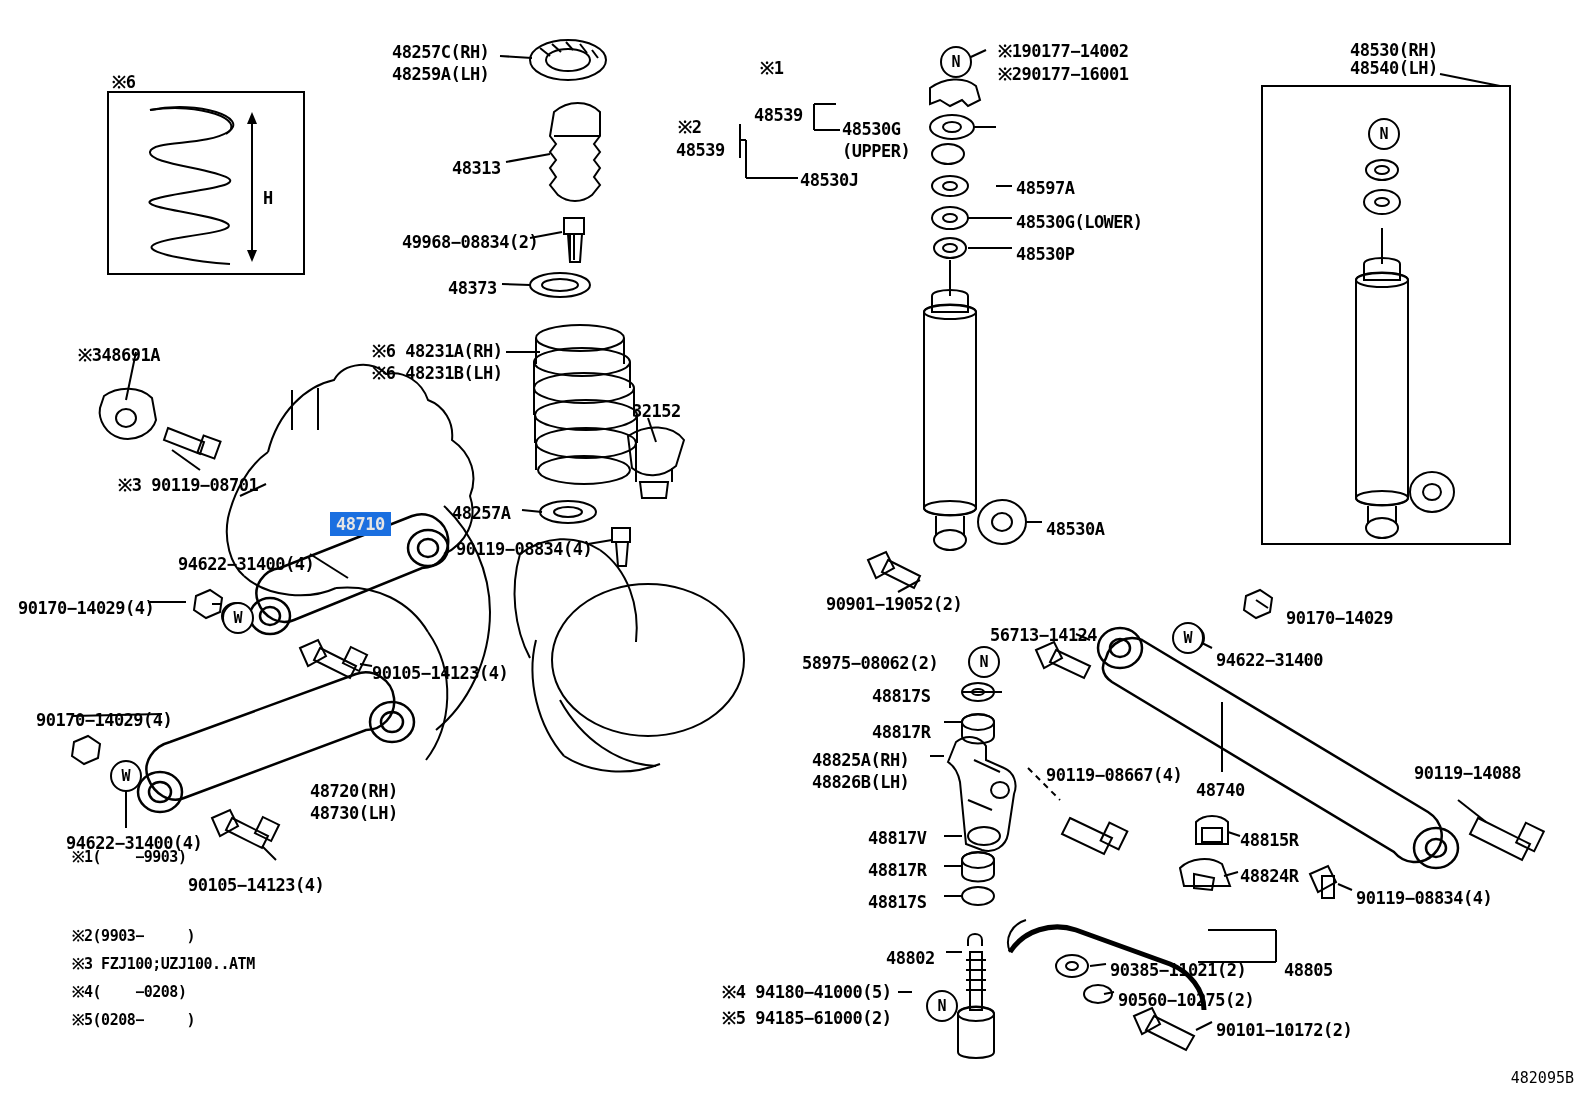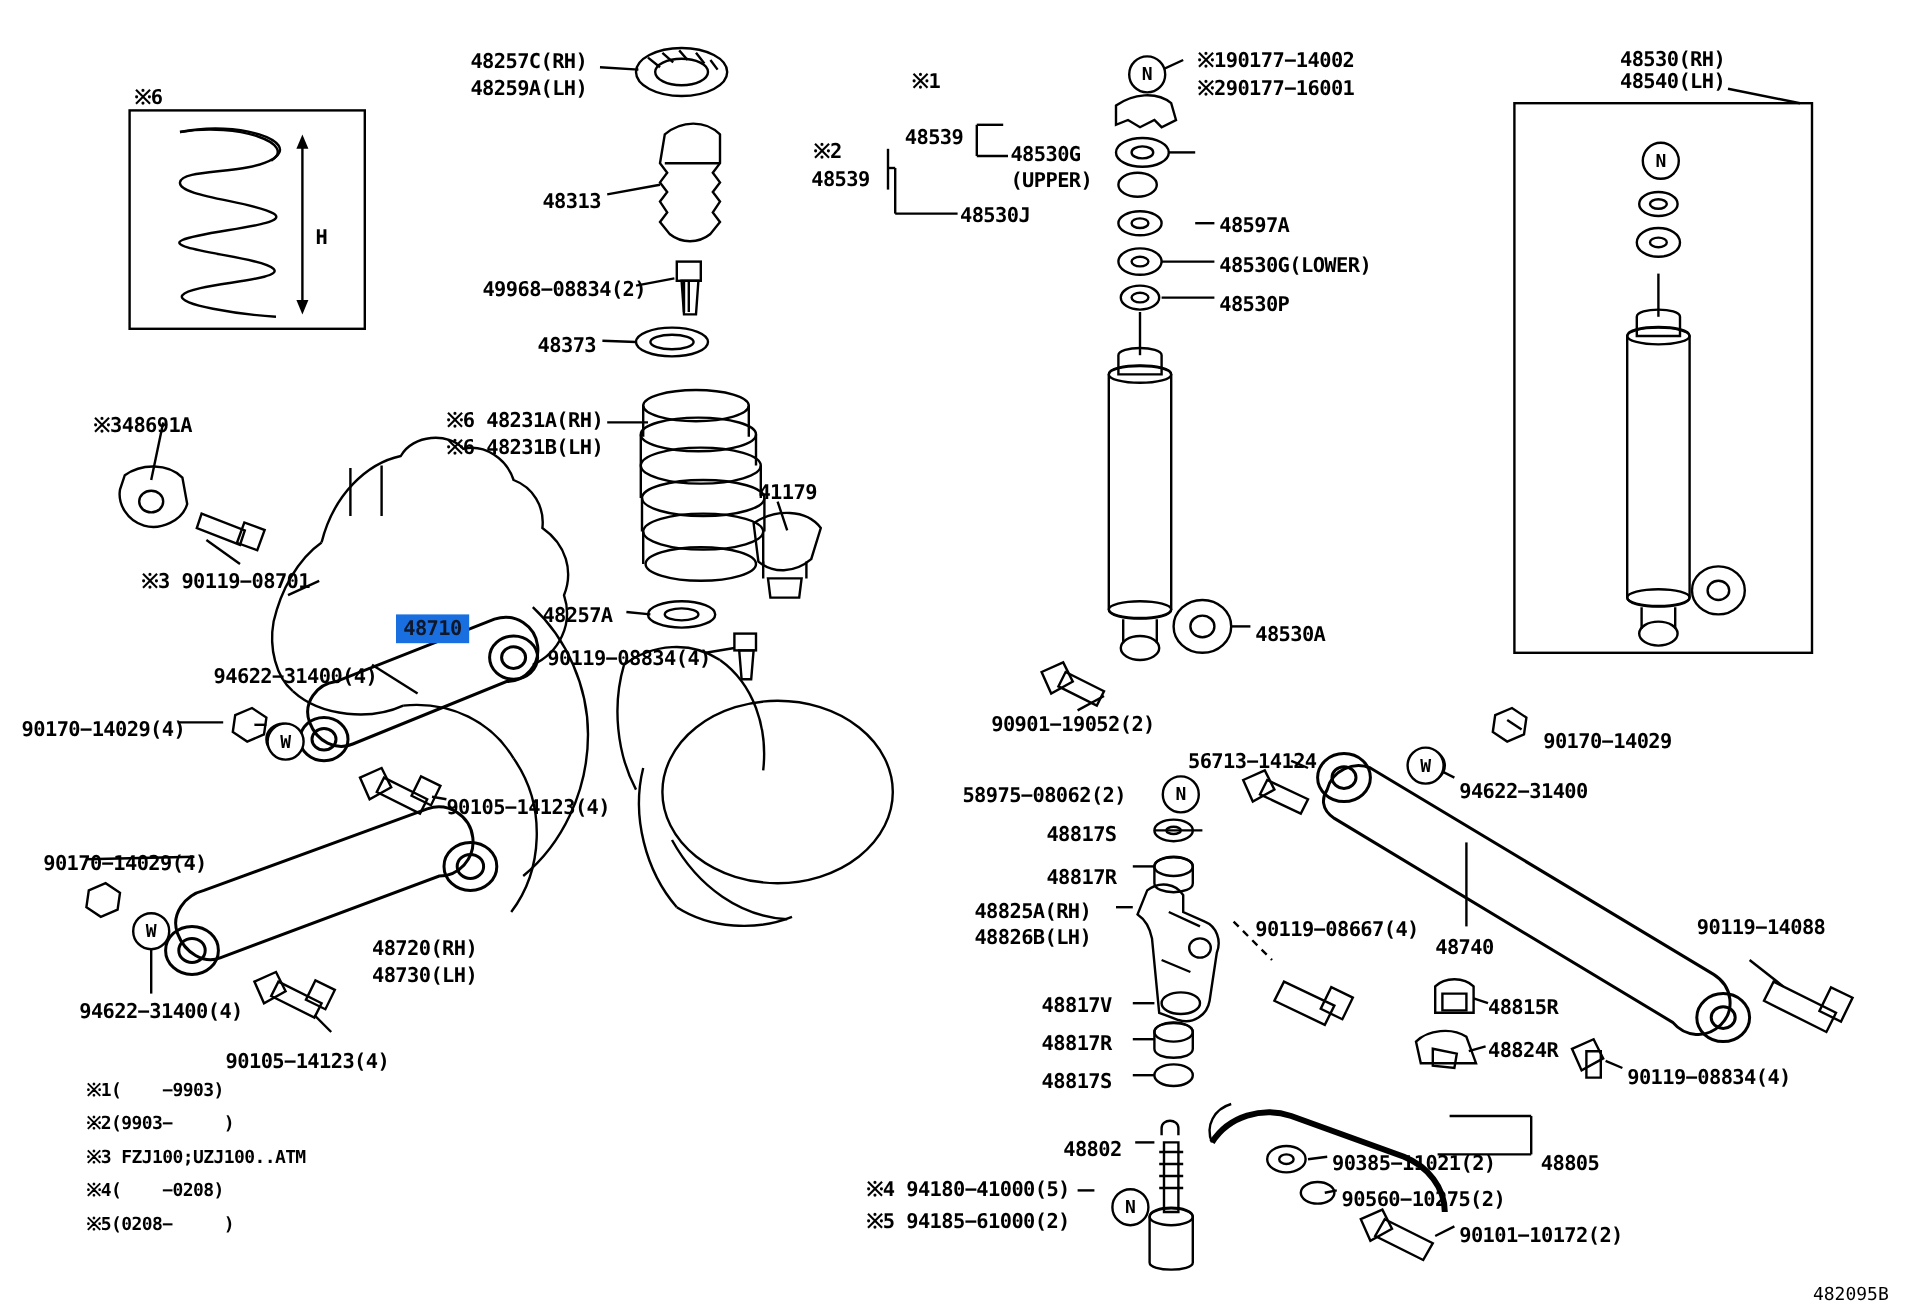--- a/index.html
+++ b/index.html
@@ -2,21 +2,21 @@
 <html><head>
 <meta charset="utf-8">
 <style>
   html,body{margin:0;padding:0;background:#ffffff;}
   body{width:1588px;height:1095px;position:relative;overflow:hidden;
        font-family:"DejaVu Sans Mono", monospace;color:#000;}
   #stage{position:relative;width:1588px;height:1095px;}
   .lbl{position:absolute;font-family:"DejaVu Sans Mono", monospace;
        font-size:17px;font-weight:bold;letter-spacing:-0.5px;white-space:pre;line-height:1.18;}
   .lbl.sm{font-size:15px;font-weight:bold;}
-  .hl{position:absolute;background:#1a6fe0;color:#0f172a;font-weight:bold;
+  .hl{position:absolute;background:#1a6fe0;color:#e5e5e5;font-weight:bold;
       font-size:17px;padding:2px 6px;letter-spacing:-0.5px;}
   svg.art{position:absolute;left:0;top:0;width:1588px;height:1095px;pointer-events:none;}
   .code{position:absolute;right:14px;bottom:8px;font-size:15px;font-family:"DejaVu Sans Mono", monospace;}
   .circ{position:absolute;border:2px solid #000;border-radius:50%;
         width:28px;height:28px;display:flex;align-items:center;justify-content:center;
         font-size:15px;font-weight:bold;background:#fff;}
 </style>
 </head>
 <body>
 
@@ -292,21 +292,21 @@
   <div>
     <div class="lbl" style="left:112px;top:72px">※6</div>
     <div class="lbl" style="left:263px;top:188px">H</div>
     <div class="lbl" style="left:392px;top:42px">48257C(RH)</div>
     <div class="lbl" style="left:392px;top:64px">48259A(LH)</div>
     <div class="lbl" style="left:452px;top:158px">48313</div>
     <div class="lbl" style="left:402px;top:232px">49968−08834(2)</div>
     <div class="lbl" style="left:448px;top:278px">48373</div>
     <div class="lbl" style="left:372px;top:341px">※6 48231A(RH)</div>
     <div class="lbl" style="left:372px;top:363px">※6 48231B(LH)</div>
-    <div class="lbl" style="left:632px;top:401px">41179</div>
+    <div class="lbl" style="left:632px;top:401px">32152</div>
     <div class="lbl" style="left:452px;top:503px">48257A</div>
     <div class="lbl" style="left:456px;top:539px">90119−08834(4)</div>
     <div class="lbl" style="left:78px;top:345px">※348691A</div>
     <div class="lbl" style="left:118px;top:475px">※3 90119−08701</div>
     <div class="lbl" style="left:178px;top:554px">94622−31400(4)</div>
     <div class="lbl" style="left:18px;top:598px">90170−14029(4)</div>
     <div class="lbl" style="left:372px;top:663px">90105−14123(4)</div>
     <div class="lbl" style="left:36px;top:710px">90170−14029(4)</div>
     <div class="lbl" style="left:310px;top:781px">48720(RH)</div>
     <div class="lbl" style="left:310px;top:803px">48730(LH)</div>
@@ -358,21 +358,21 @@
 
   <div class="circ" style="left:940px;top:46px">N</div>
   <div class="circ" style="left:1368px;top:118px">N</div>
   <div class="circ" style="left:222px;top:602px">W</div>
   <div class="circ" style="left:110px;top:760px">W</div>
   <div class="circ" style="left:968px;top:646px">N</div>
   <div class="circ" style="left:1172px;top:622px">W</div>
   <div class="circ" style="left:926px;top:990px">N</div>
 
   <div>
-    <div class="lbl sm" style="left:72px;top:900px">※1(    −9903)</div>
+    <div class="lbl sm" style="left:72px;top:849px">※1(    −9903)</div>
     <div class="lbl sm" style="left:72px;top:928px">※2(9903−     )</div>
     <div class="lbl sm" style="left:72px;top:956px">※3 FZJ100;UZJ100..ATM</div>
     <div class="lbl sm" style="left:72px;top:984px">※4(    −0208)</div>
     <div class="lbl sm" style="left:72px;top:1012px">※5(0208−     )</div>
   </div>
 
   <div class="code">482095B</div>
 
 </div>
 

